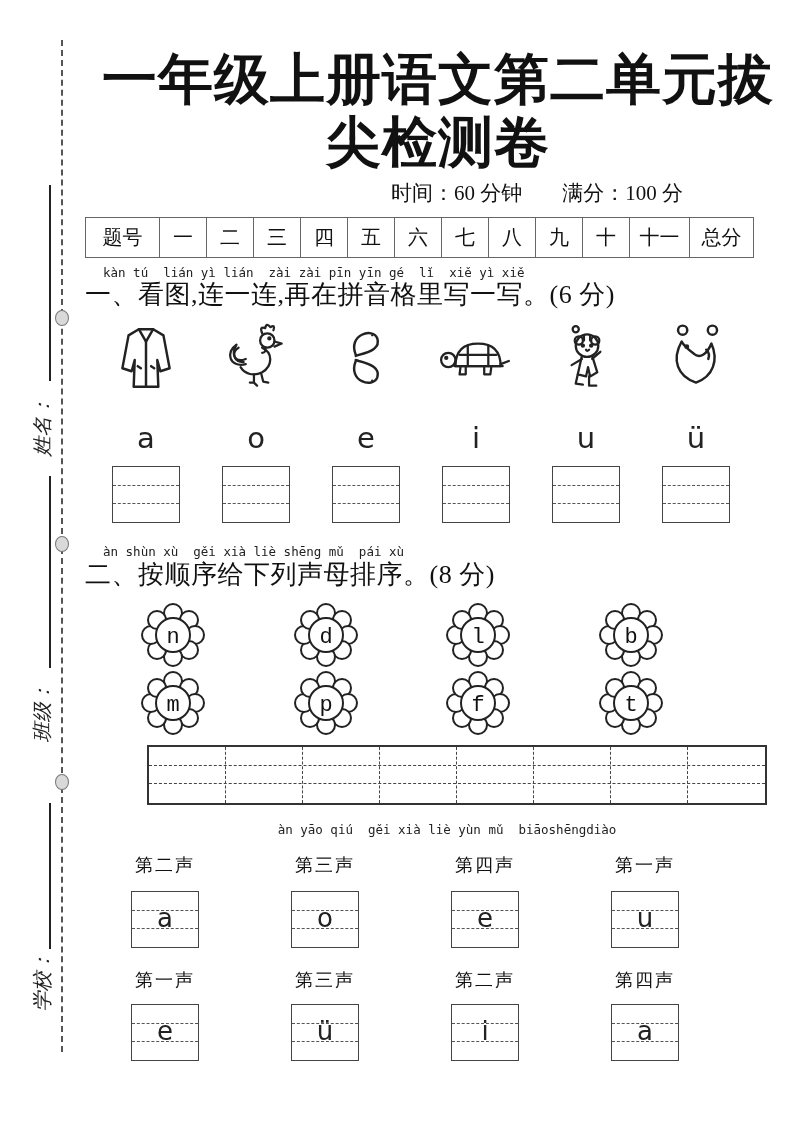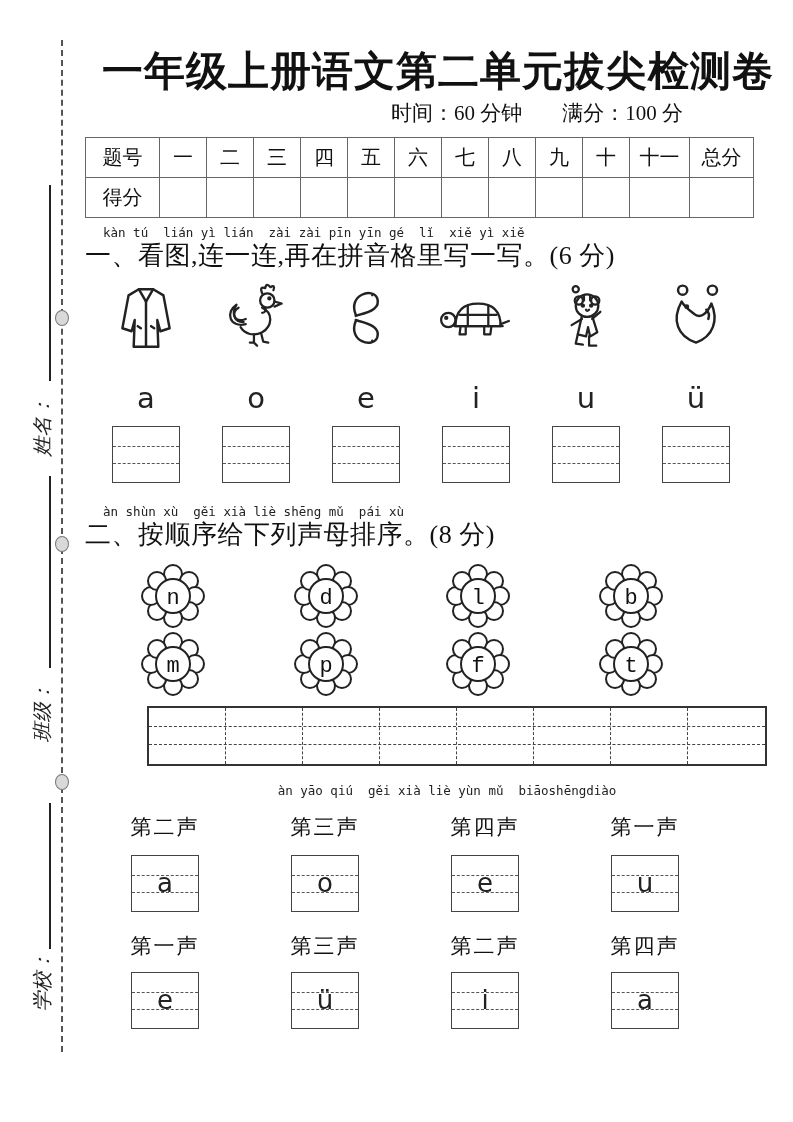--- a/index.html
+++ b/index.html
@@ -19,21 +19,21 @@
   .wl-1 { top:185px; height:196px; } .wl-2 { top:476px; height:192px; }
   .wl-3 { top:803px; height:146px; }
   .vlabel { position:absolute; left:10px; width:64px; text-align:center;
     transform:rotate(-90deg); font-size:20px; font-style:italic;
     white-space:nowrap; color:#222; }
   .vl-1 { top:413px; } .vl-2 { top:699px; } .vl-3 { top:968px; }
 
   
   .main { position:absolute; left:85px; top:0; width:706px; }
 
-  .title { margin-top:48px; text-align:center; font-size:41px; font-weight:bold;
+  .title { margin-top:48px; text-align:center; font-size:55px; font-weight:bold;
     letter-spacing:1px; line-height:1.15; }
 
   .info-line { margin-top:4px; font-size:21px; text-align:right;
     padding-right:108px; }
   .info-line .gap { display:inline-block; width:40px; }
 
   
   table.score { margin-top:10px; border-collapse:collapse; table-layout:fixed;
     width:583px; }
   table.score td { border:1.6px solid #666; height:40px; text-align:center;
@@ -84,21 +84,21 @@
     left:0; right:0; border-top:1.5px dashed #444; z-index:1; }
   .answer-grid::before { top:33%; } .answer-grid::after { top:65%; }
   .answer-grid .cell { border-right:1.5px dashed #444; }
   .answer-grid .cell:last-child { border-right:none; }
 
   
   .tone-grid { display:grid; grid-template-columns:repeat(4,160px); width:640px;
     justify-items:center; }
   .tone-labels-1 { margin-top:16px; } .tone-boxes-1 { margin-top:14px; }
   .tone-labels-2 { margin-top:20px; } .tone-boxes-2 { margin-top:12px; }
-  .tone-label { font-size:21px; letter-spacing:2px; }
+  .tone-label { font-size:18px; letter-spacing:2px; }
 </style>
 </head>
 <body>
 
 <div id="page">
 
   <div class="fold-line"></div>
   <div class="fold-dot dot-1"></div>
   <div class="fold-dot dot-2"></div>
   <div class="fold-dot dot-3"></div>
@@ -129,35 +129,20 @@
         <td class="w-num">四</td>
         <td class="w-num">五</td>
         <td class="w-num">六</td>
         <td class="w-num">七</td>
         <td class="w-num">八</td>
         <td class="w-num">九</td>
         <td class="w-num">十</td>
         <td class="w-eleven">十一</td>
         <td class="w-total">总分</td>
       </tr>
-      <tr>
-        <td>得分</td>
-        <td></td>
-        <td></td>
-        <td></td>
-        <td></td>
-        <td></td>
-        <td></td>
-        <td></td>
-        <td></td>
-        <td></td>
-        <td></td>
-        <td></td>
-        <td></td>
-      </tr>
     </tbody>
       </table>
 
     <div class="sec sec1">
       <div class="pinyin">kàn tú  lián yì lián  zài zài pīn yīn gé  lǐ  xiě yì xiě</div>
       <div class="heading">一、看图,连一连,再在拼音格里写一写。(6 分)</div>
     </div>
 
     <div class="six-grid pics">
 

